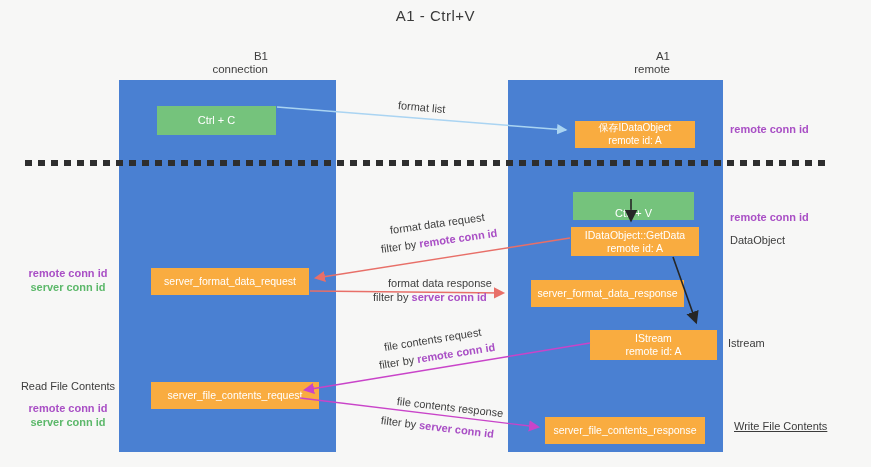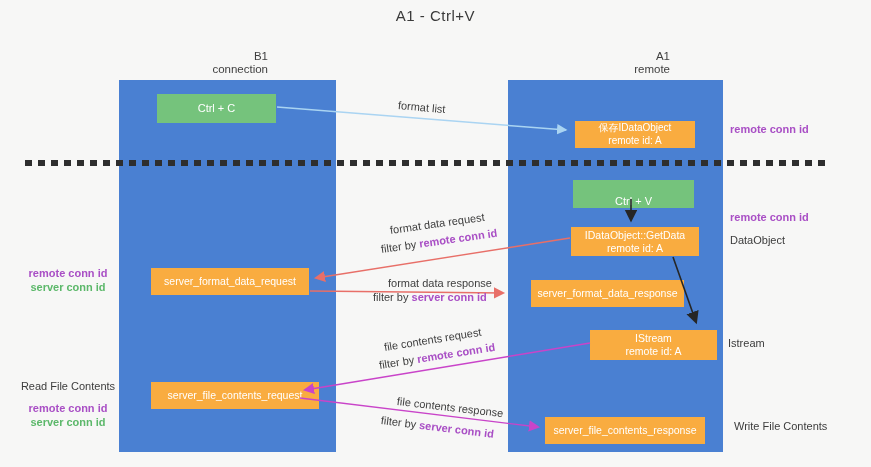--- a/index.html
+++ b/index.html
@@ -11,21 +11,21 @@
   body{font-family:"Liberation Sans",sans-serif;background:#f7f7f6;}
   .stage{position:relative;width:871px;height:467px;background:#f7f7f6;overflow:hidden;}
   .title{position:absolute;top:6px;left:0;width:100%;text-align:center;font-size:15px;
          color:#3a3a3a;line-height:19px;letter-spacing:.5px;}
   .lane-header{position:absolute;width:110px;text-align:right;font-size:11.5px;color:#3f3f3f;line-height:13px;}
   .lane{position:absolute;top:80px;height:372px;background:var(--blue);z-index:1;}
   .dashed{position:absolute;left:25px;top:160px;width:806px;height:6px;z-index:2;
           background:repeating-linear-gradient(90deg,#2e2e2e 0 7px,transparent 7px 13px);}
   .box{position:absolute;z-index:4;display:flex;flex-direction:column;align-items:center;
        justify-content:center;text-align:center;color:#fff;line-height:1.22;}
-  .gbox{background:var(--green);font-size:11px;}
+  .gbox{background:var(--green);font-size:11px;margin-top:12px;}
   .obox{background:var(--orange);font-size:10.5px;}
   .obox .ln{display:block;}
   .flow-label{position:absolute;z-index:7;font-size:11px;color:#3e3e3e;white-space:nowrap;transform-origin:left center;}
   .hl-purple{color:var(--purple);font-weight:bold;}
   .side{position:absolute;z-index:7;font-size:11px;white-space:nowrap;}
   .side.dark{color:var(--ink);}
   .side.bold-purple{color:var(--purple);font-weight:bold;}
   .side.bold-green{color:var(--txt-green);font-weight:bold;}
   .left-group{left:18px;width:100px;text-align:center;}
   svg.arrows{position:absolute;left:0;top:0;z-index:6;pointer-events:none;}
@@ -135,21 +135,21 @@
 
   <div class="flow-label" style="left:397px;top:395px;transform:rotate(6.5deg);">file contents response</div>
   <div class="flow-label" style="left:381px;top:414px;transform:rotate(7deg);">
     <span>filter by </span><span class="hl-purple">server conn id</span>
   </div>
 
   <div class="side bold-purple" style="left:730px;top:123px;">remote conn id</div>
   <div class="side bold-purple" style="left:730px;top:211px;">remote conn id</div>
   <div class="side dark" style="left:730px;top:234px;">DataObject</div>
   <div class="side dark" style="left:728px;top:337px;">Istream</div>
-  <div class="side dark" style="left:734px;top:420px;">Write File Contents</div>
+  <div class="side dark" style="left:734px;top:420px;text-decoration:underline;">Write File Contents</div>
 
   <div class="side bold-purple left-group" style="top:267px;">remote conn id</div>
   <div class="side bold-green left-group" style="top:281px;">server conn id</div>
   <div class="side dark left-group" style="top:380px;">Read File Contents</div>
   <div class="side bold-purple left-group" style="top:402px;">remote conn id</div>
   <div class="side bold-green left-group" style="top:416px;">server conn id</div>
 
 </div>
 
 </body></html>

